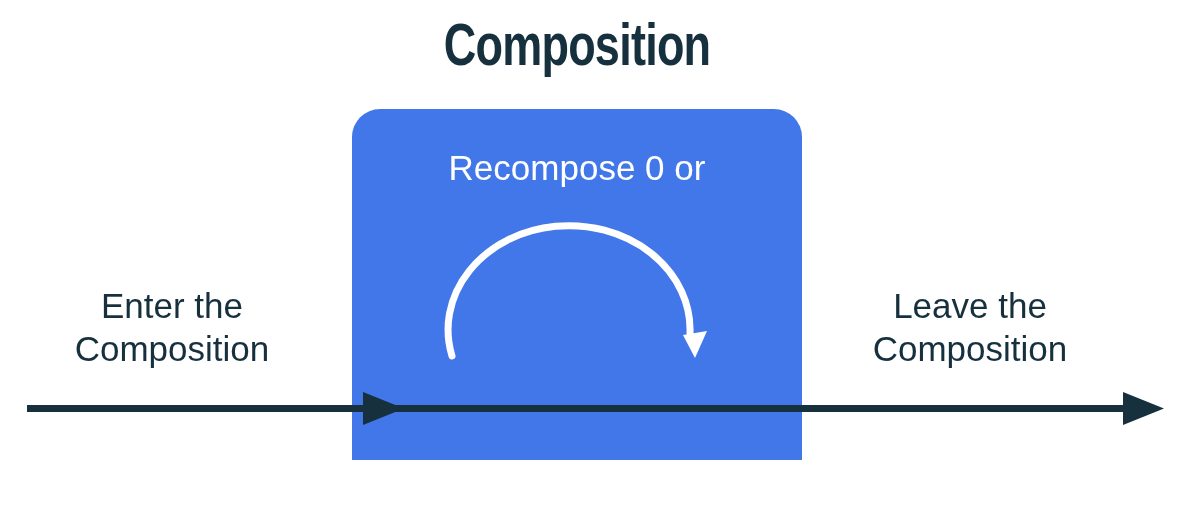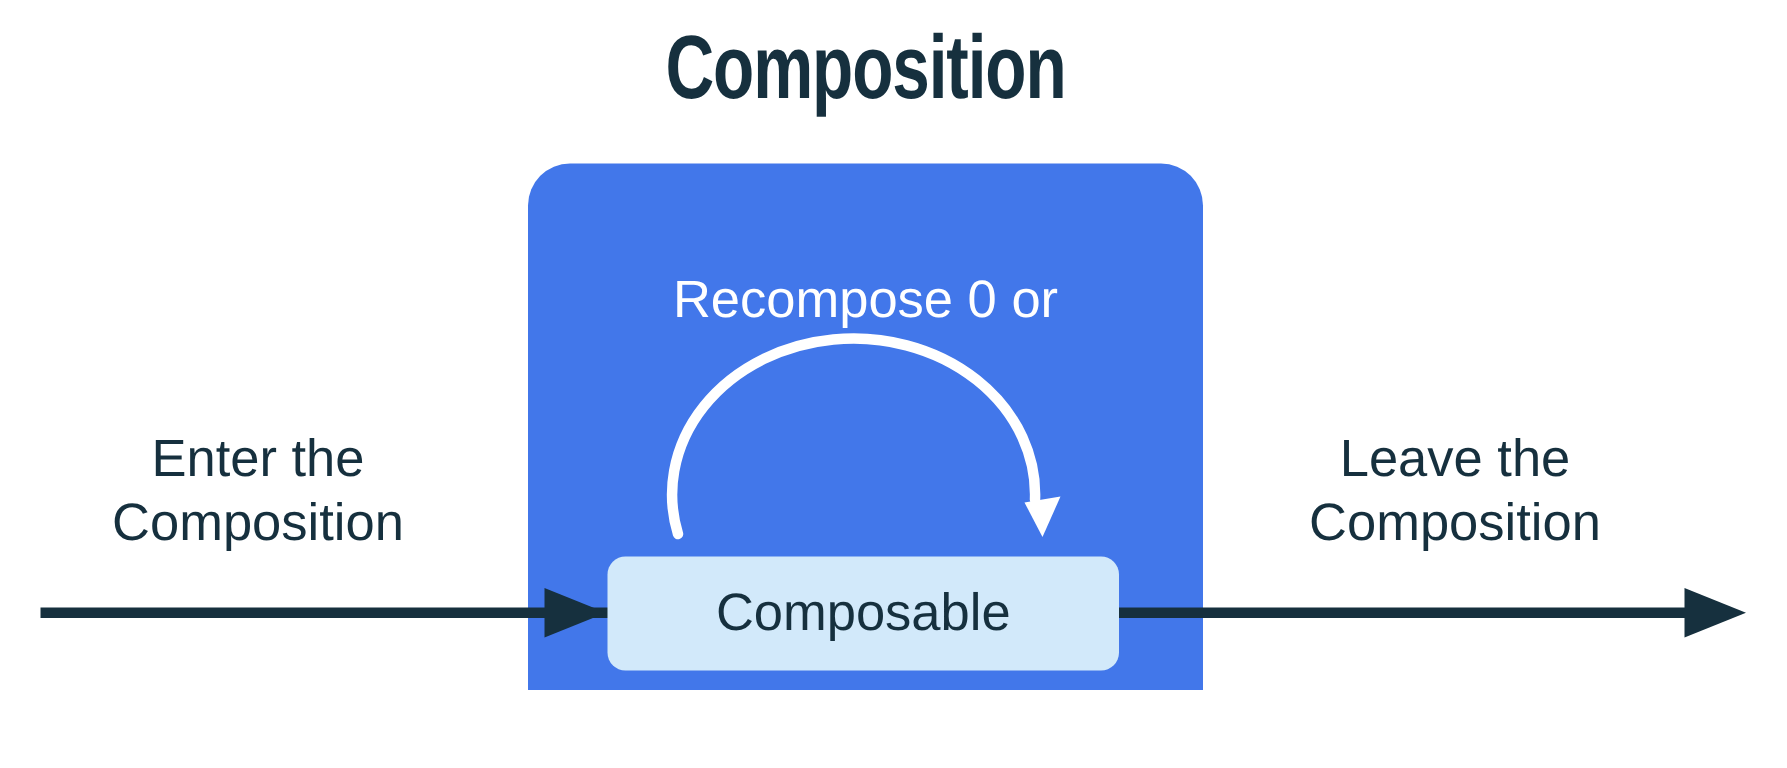--- a/index.html
+++ b/index.html
@@ -43,21 +43,20 @@
     z-index:1;
   }
   .recompose-label{
     position:absolute;
     left:352px; top:146px; width:450px;
     text-align:center;
     font-size:35px;
     line-height:44px;
     color:var(--color-white);
     z-index:2;
-    margin-top:32px;
   }
   .recompose-label span{display:block;}
   .flow-svg{
     position:absolute;
     left:0; top:0;
     width:1191px; height:512px;
     z-index:2;
     pointer-events:none;
   }
   .composable-box{
@@ -113,23 +112,20 @@
     <path d="M27 408.5 H1126" stroke="var(--color-navy)" stroke-width="7" fill="none"></path>
     <polygon points="363,392 363,425 404,408.5" fill="var(--color-navy)"></polygon>
     <polygon points="1123,392 1123,425 1164,408.5" fill="var(--color-navy)"></polygon>
   </svg>
 
   <svg class="arc-svg" viewBox="0 0 1191 512" xmlns="http://www.w3.org/2000/svg" aria-hidden="true">
     <path d="M452 356 A121 104 0 1 1 690 333" stroke="var(--color-white)" stroke-width="7" fill="none" stroke-linecap="round"></path>
     <polygon points="683,335 707,331 695,358" fill="var(--color-white)"></polygon>
   </svg>
 
-  <div class="composable-box">
-    <span class="label">Composable</span>
-  </div>
 
   <div class="side-label left">
     <span>Enter the</span>
     <span>Composition</span>
   </div>
 
   <div class="side-label right">
     <span>Leave the</span>
     <span>Composition</span>
   </div>

